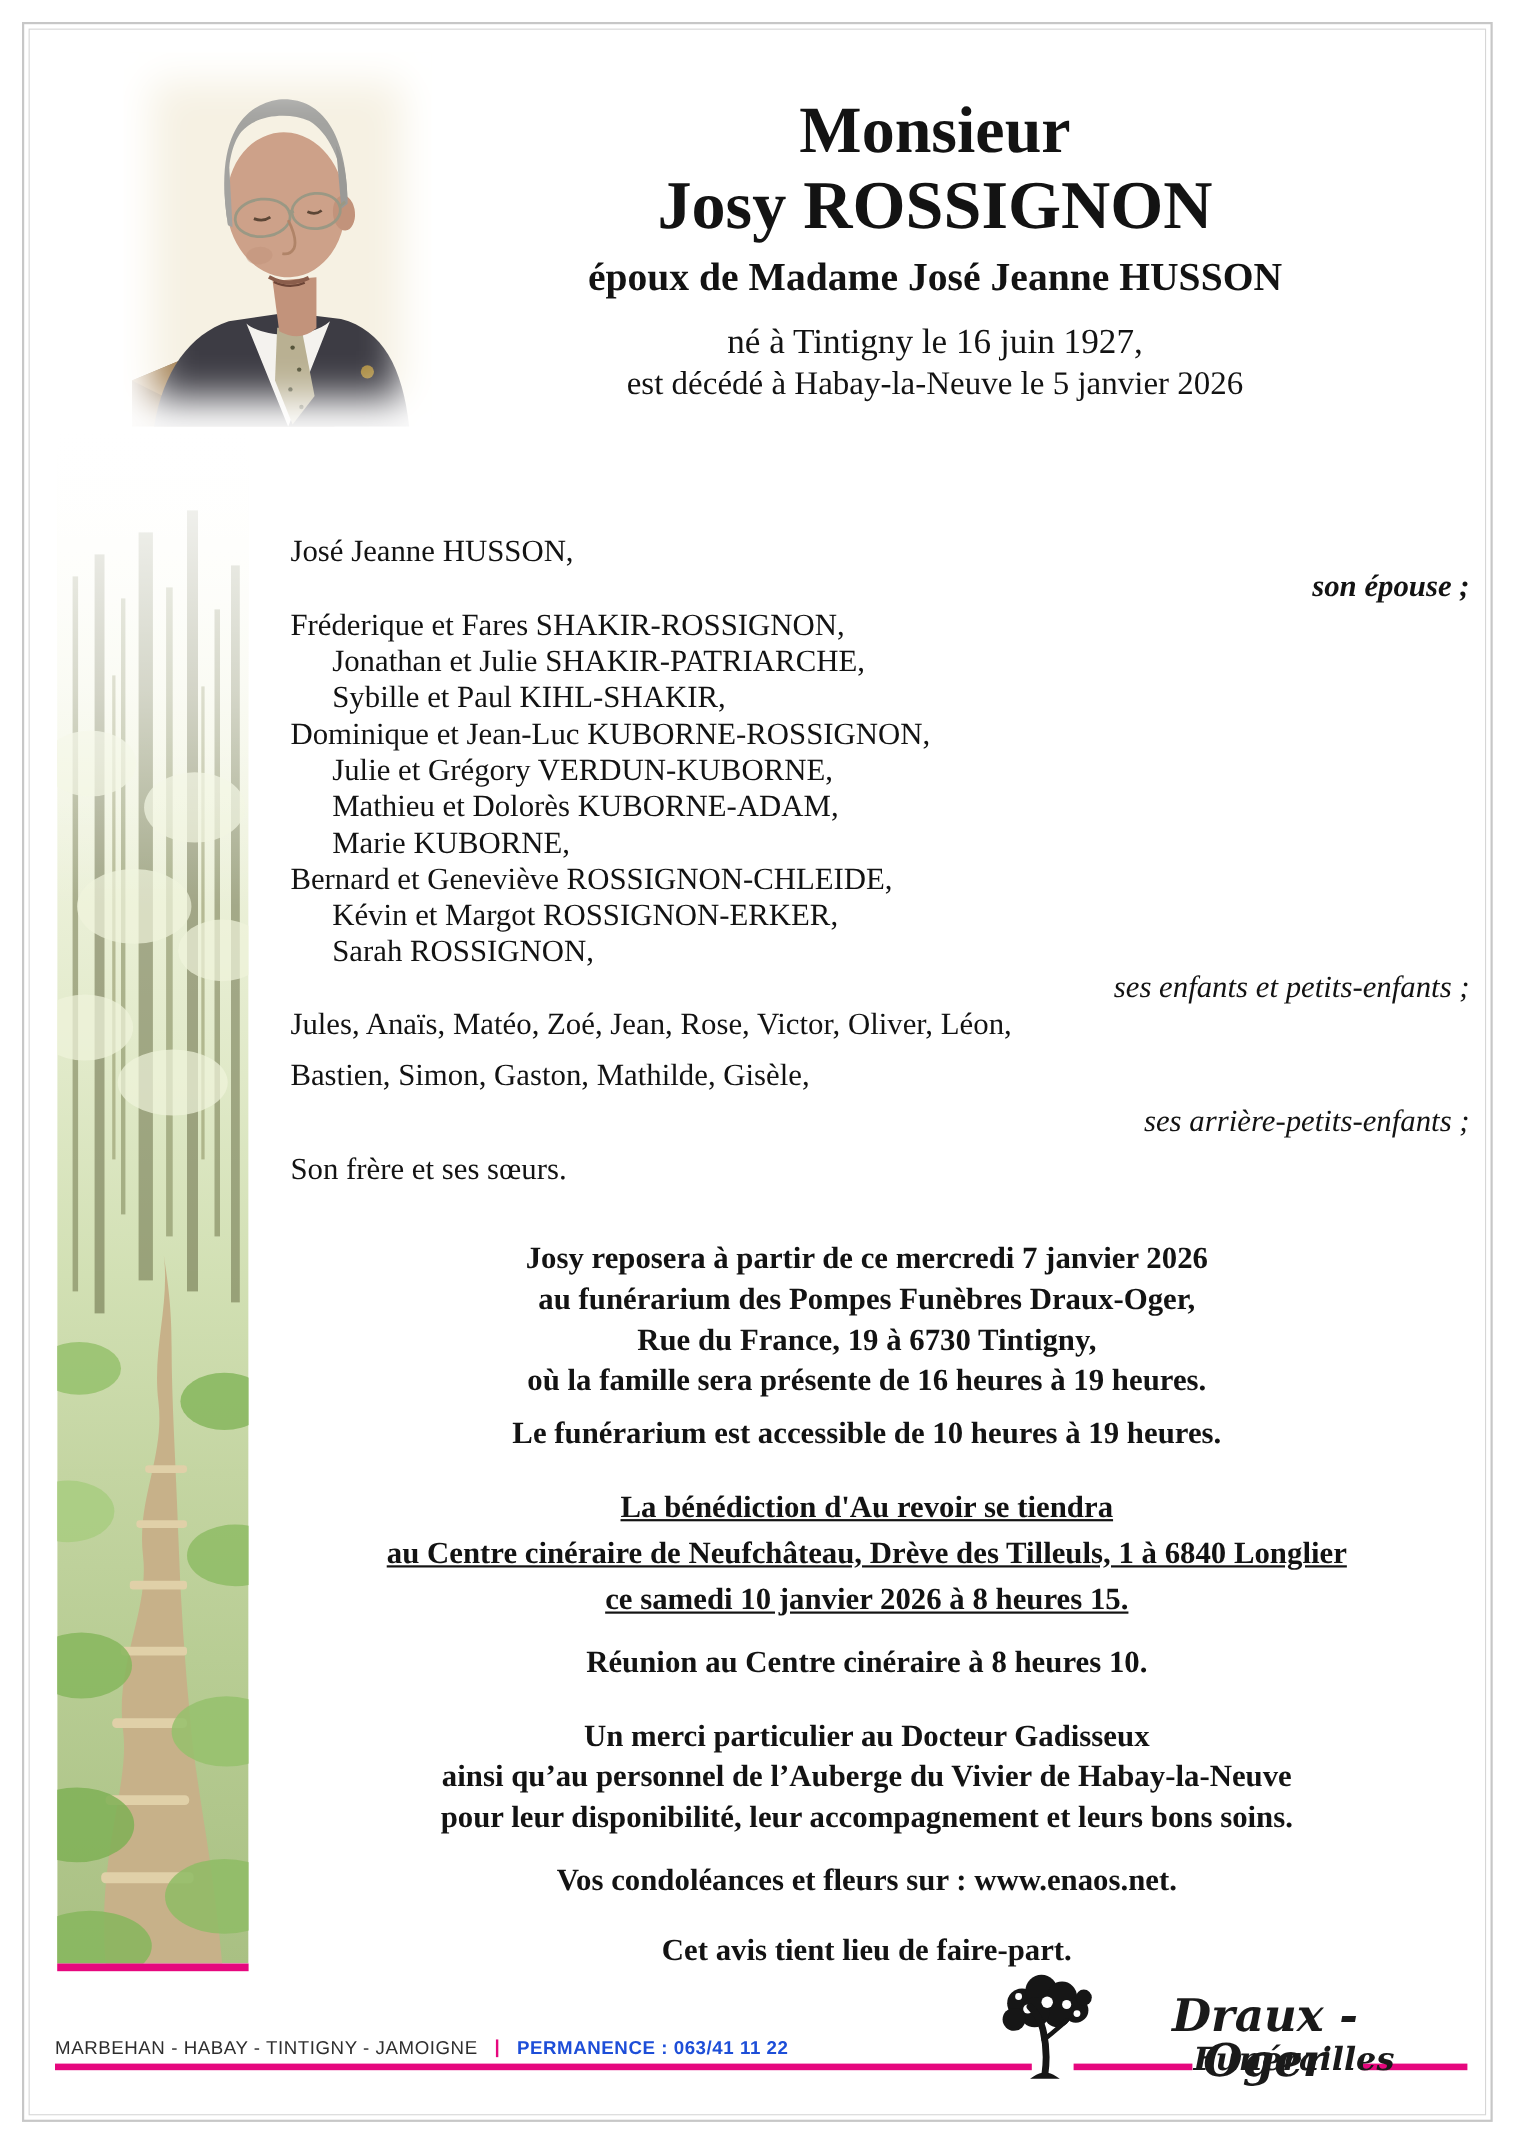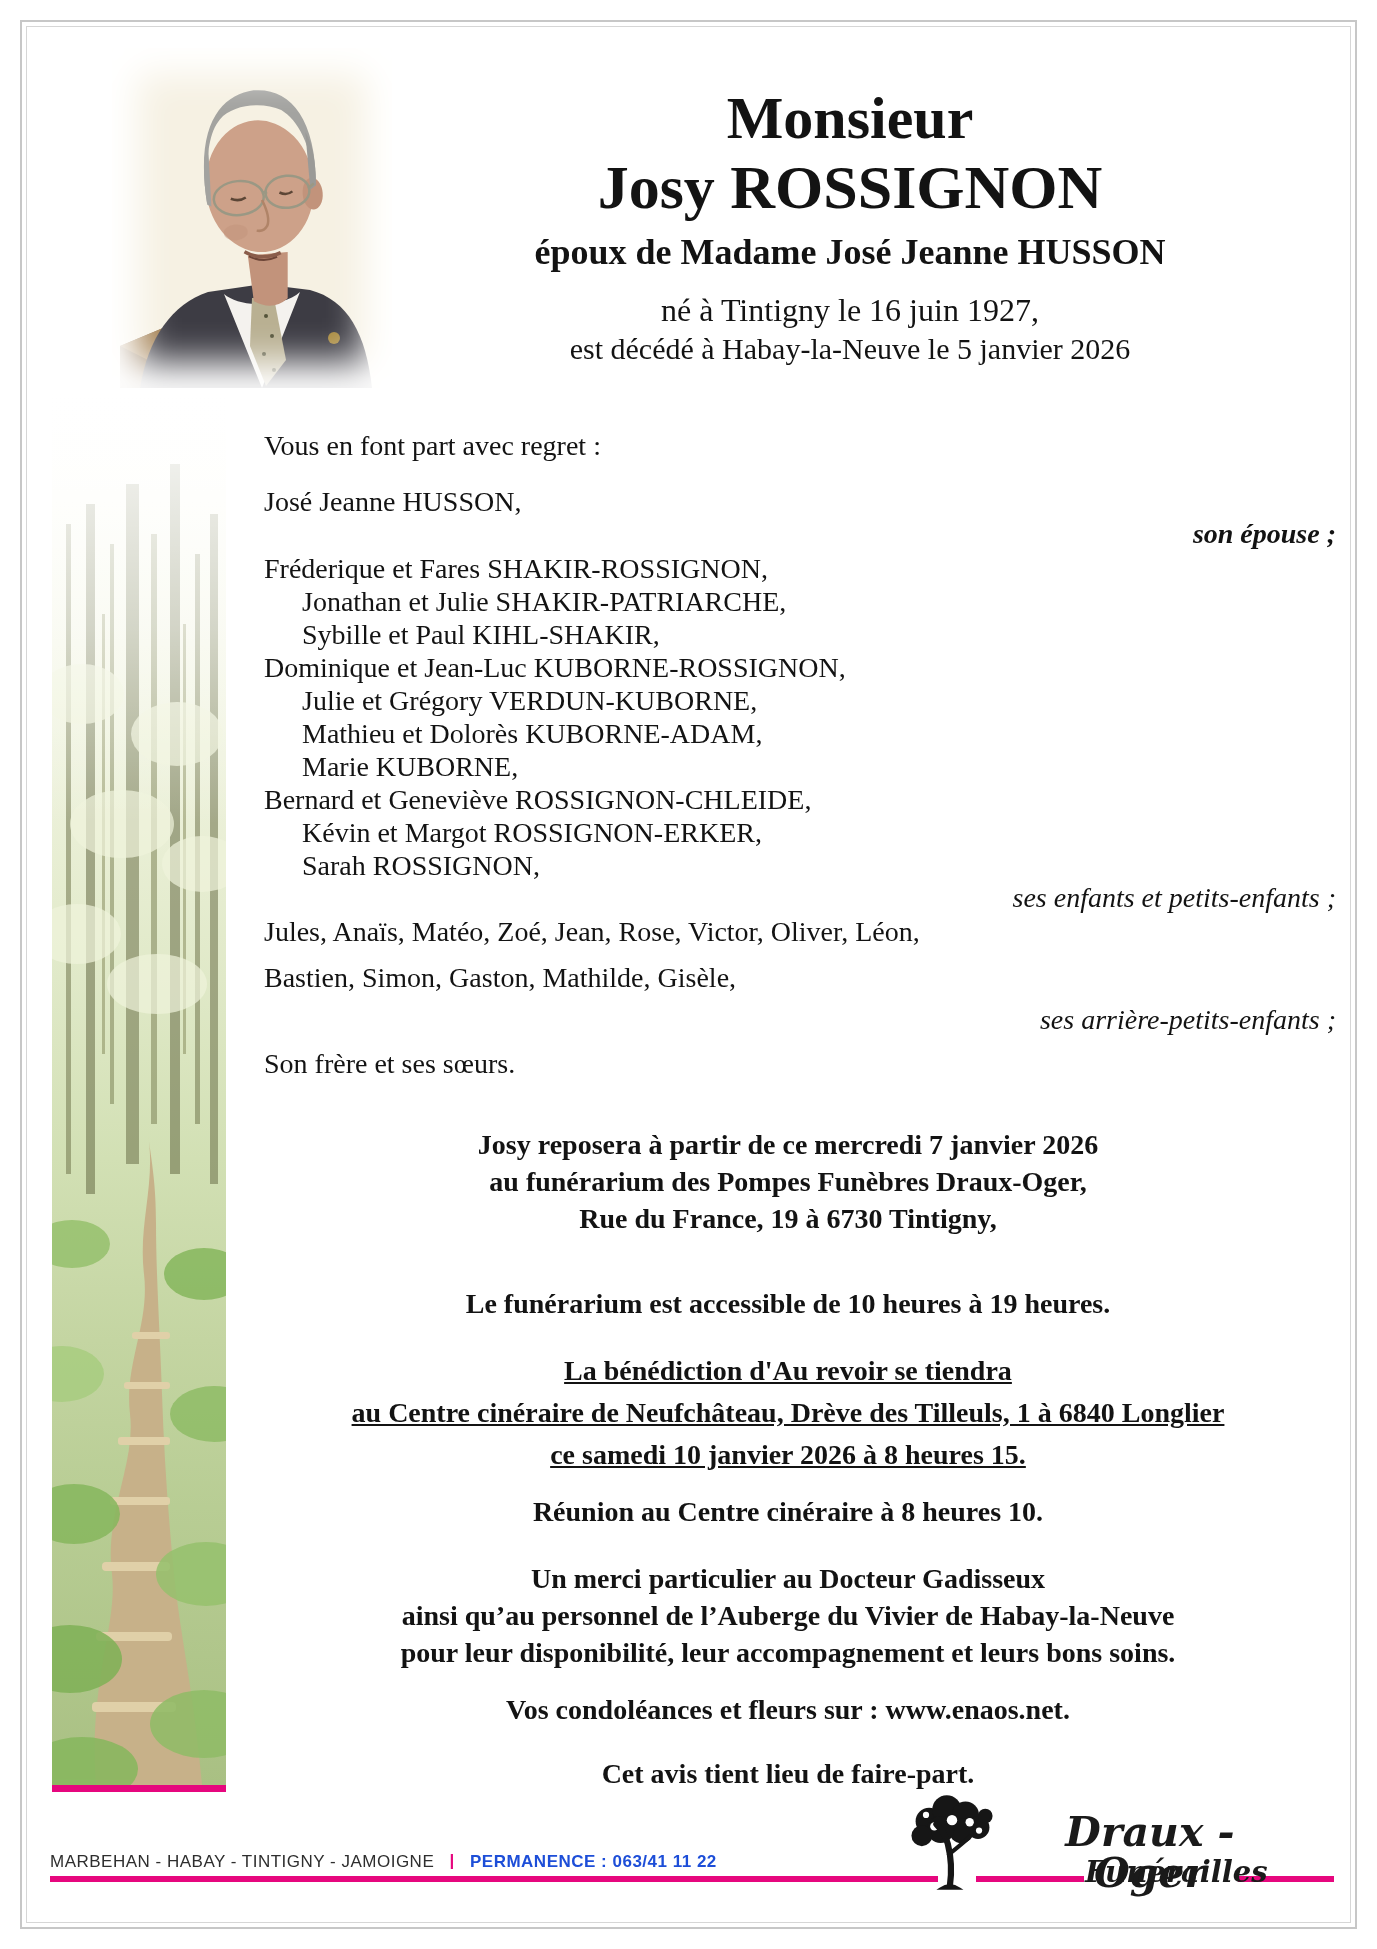--- a/index.html
+++ b/index.html
@@ -185,21 +185,20 @@
       <ellipse cx="22" cy="1120" rx="46" ry="30" fill="#86b75d"></ellipse>
       <ellipse cx="154" cy="1180" rx="50" ry="32" fill="#96c16d"></ellipse>
       <ellipse cx="18" cy="1265" rx="52" ry="34" fill="#7fb156"></ellipse>
       <ellipse cx="152" cy="1330" rx="54" ry="34" fill="#8fbc66"></ellipse>
       <ellipse cx="30" cy="1375" rx="56" ry="32" fill="#86b75d"></ellipse>
     </g>
     <rect x="0" y="0" width="174" height="430" fill="url(#ffade)"></rect>
   </svg>
   <div class="forest-underline" style="background: rgb(230, 7, 126);"></div>
 
-  <div class="t col body-fs intro">Vous en font part avec regret :</div>
   <div class="t col body-fs widow">José Jeanne HUSSON,</div>
   <div class="t col body-fs it right role1">son épouse ;</div>
 
   <div class="t col body-fs family">
     <div class="fl">Fréderique et Fares SHAKIR-ROSSIGNON,</div>
     <div class="fl ind">Jonathan et Julie SHAKIR-PATRIARCHE,</div>
     <div class="fl ind">Sybille et Paul KIHL-SHAKIR,</div>
     <div class="fl">Dominique et Jean-Luc KUBORNE-ROSSIGNON,</div>
     <div class="fl ind">Julie et Grégory VERDUN-KUBORNE,</div>
     <div class="fl ind">Mathieu et Dolorès KUBORNE-ADAM,</div>
@@ -212,20 +211,21 @@
   <div class="t col body-fs it right role2">ses enfants et petits-enfants ;</div>
   <div class="t col body-fs ggc1">Jules, Anaïs, Matéo, Zoé, Jean, Rose, Victor, Oliver, Léon,</div>
   <div class="t col body-fs ggc2">Bastien, Simon, Gaston, Mathilde, Gisèle,</div>
   <div class="t col body-fs it right role3">ses arrière-petits-enfants ;</div>
   <div class="t col body-fs siblings">Son frère et ses sœurs.</div>
 
   <div class="t col cer repose">
     <div>Josy reposera à partir de ce mercredi 7 janvier 2026</div>
     <div>au funérarium des Pompes Funèbres Draux-Oger,</div>
     <div>Rue du France, 19 à 6730 Tintigny,</div>
+    <div>où la famille sera présente de 16 heures à 19 heures.</div>
   </div>
   <div class="t col cer access">Le funérarium est accessible de 10 heures à 19 heures.</div>
   <div class="t col cer benediction">
     <div>La bénédiction d'Au revoir se tiendra</div>
     <div>au Centre cinéraire de Neufchâteau, Drève des Tilleuls, 1 à 6840 Longlier</div>
     <div>ce samedi 10 janvier 2026 à 8 heures 15.</div>
   </div>
   <div class="t col cer meeting">Réunion au Centre cinéraire à 8 heures 10.</div>
   <div class="t col cer thanks">
     <div>Un merci particulier au Docteur Gadisseux</div>

